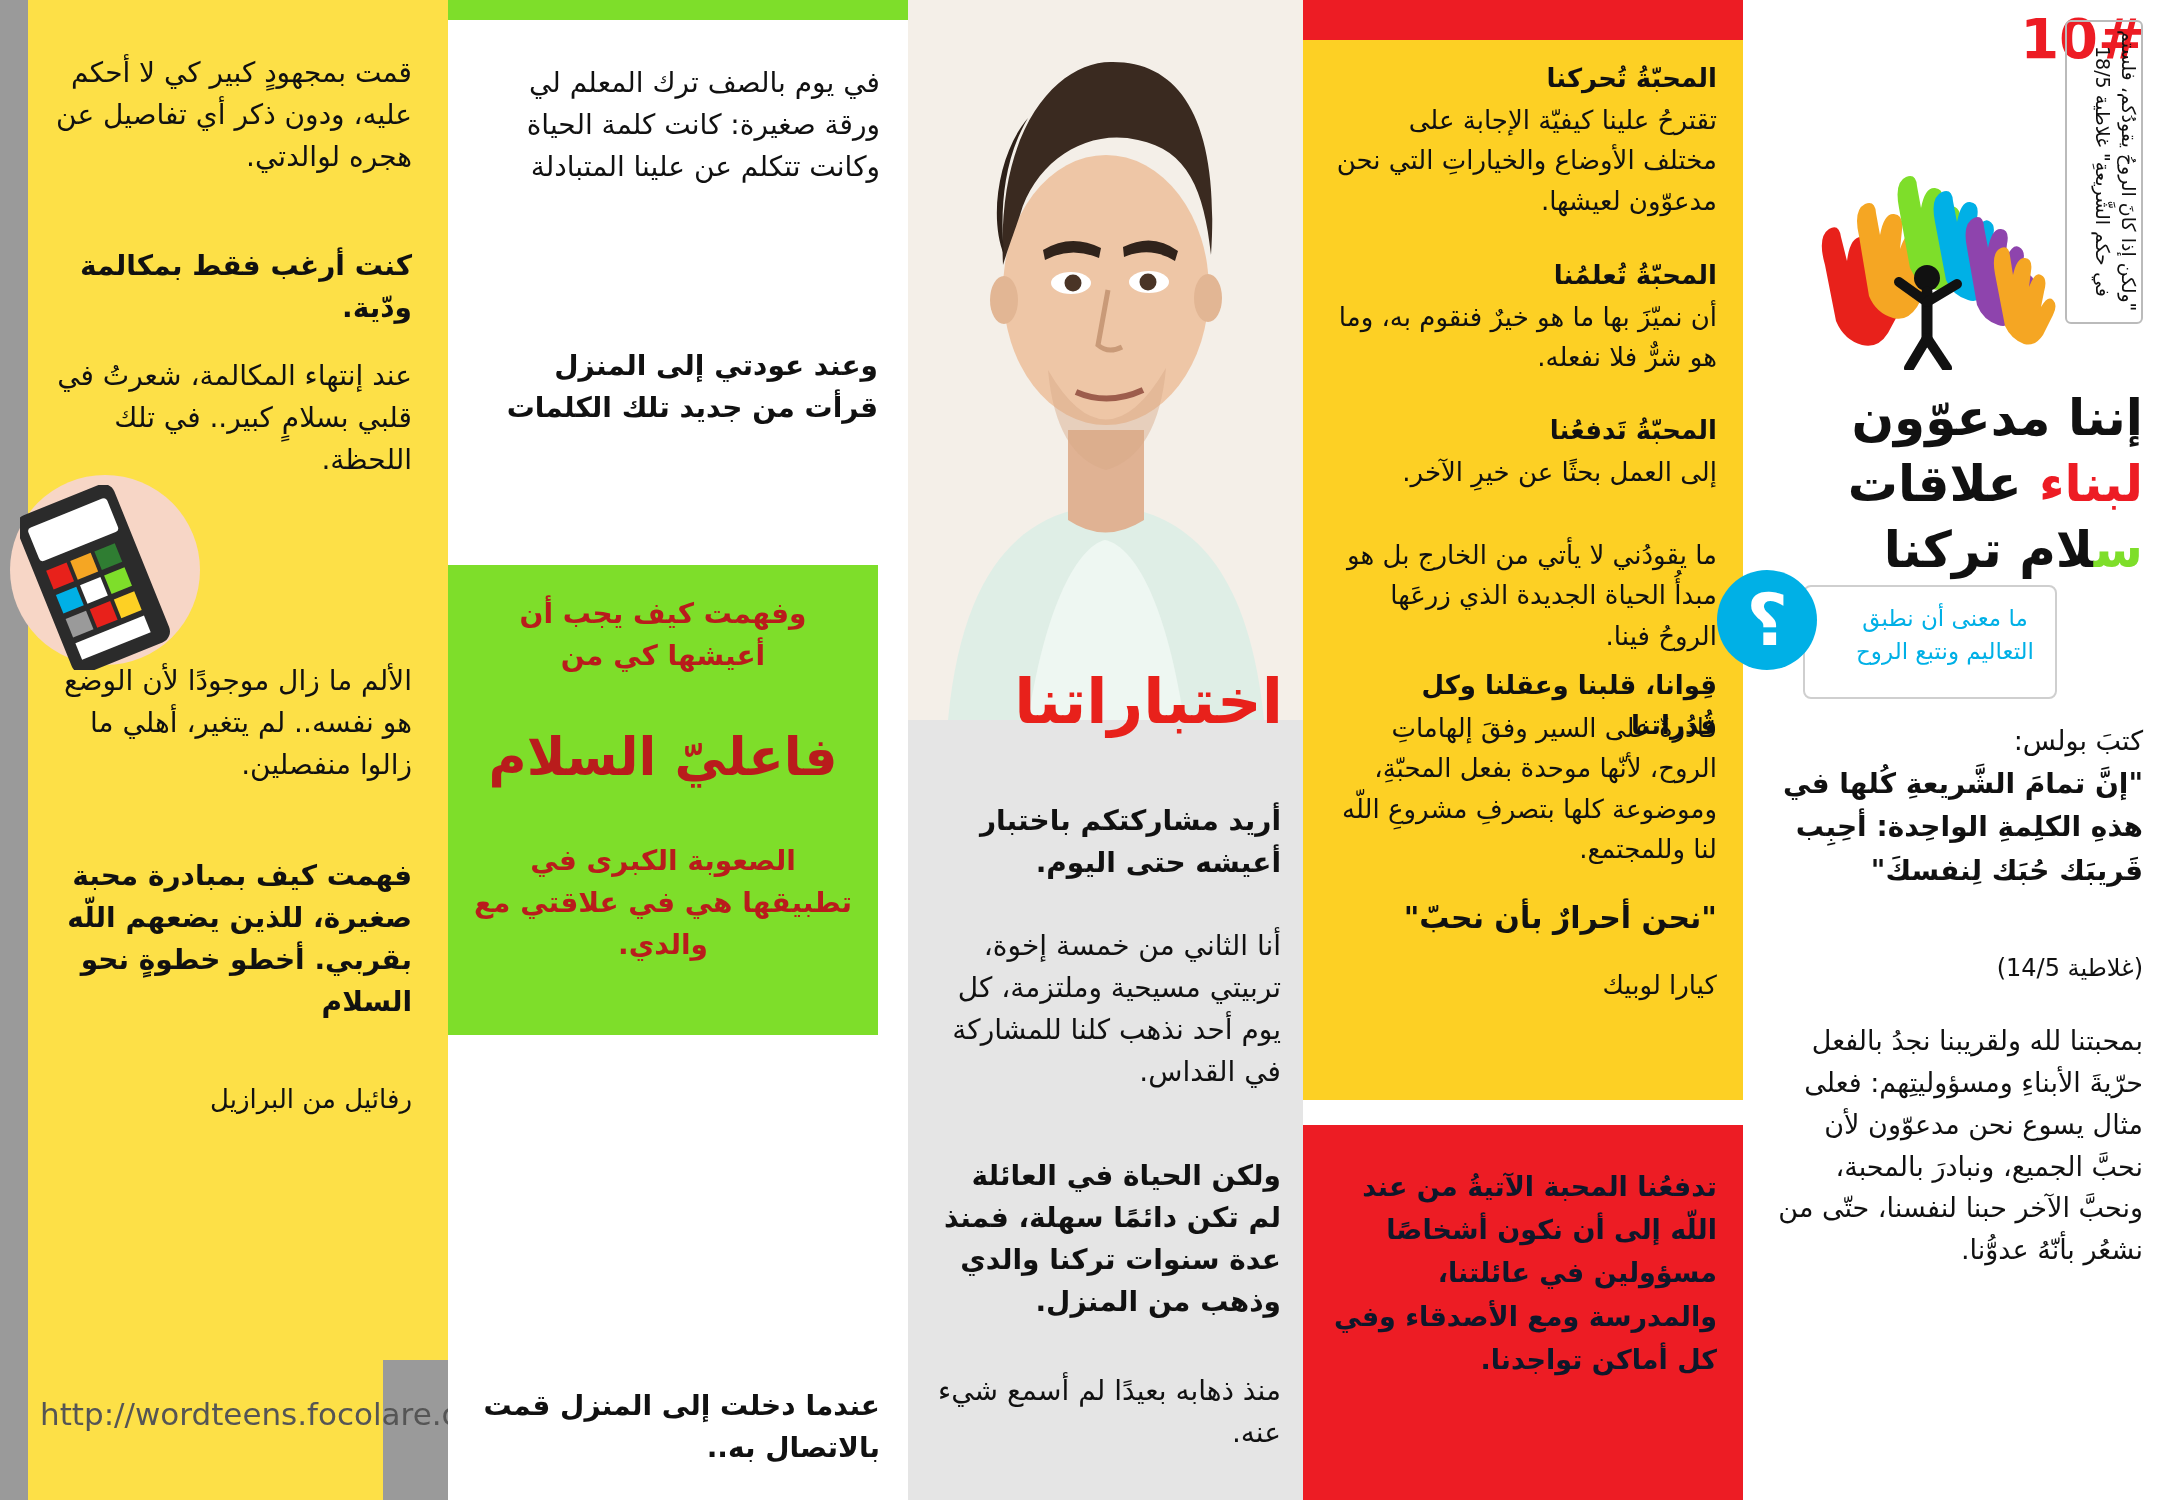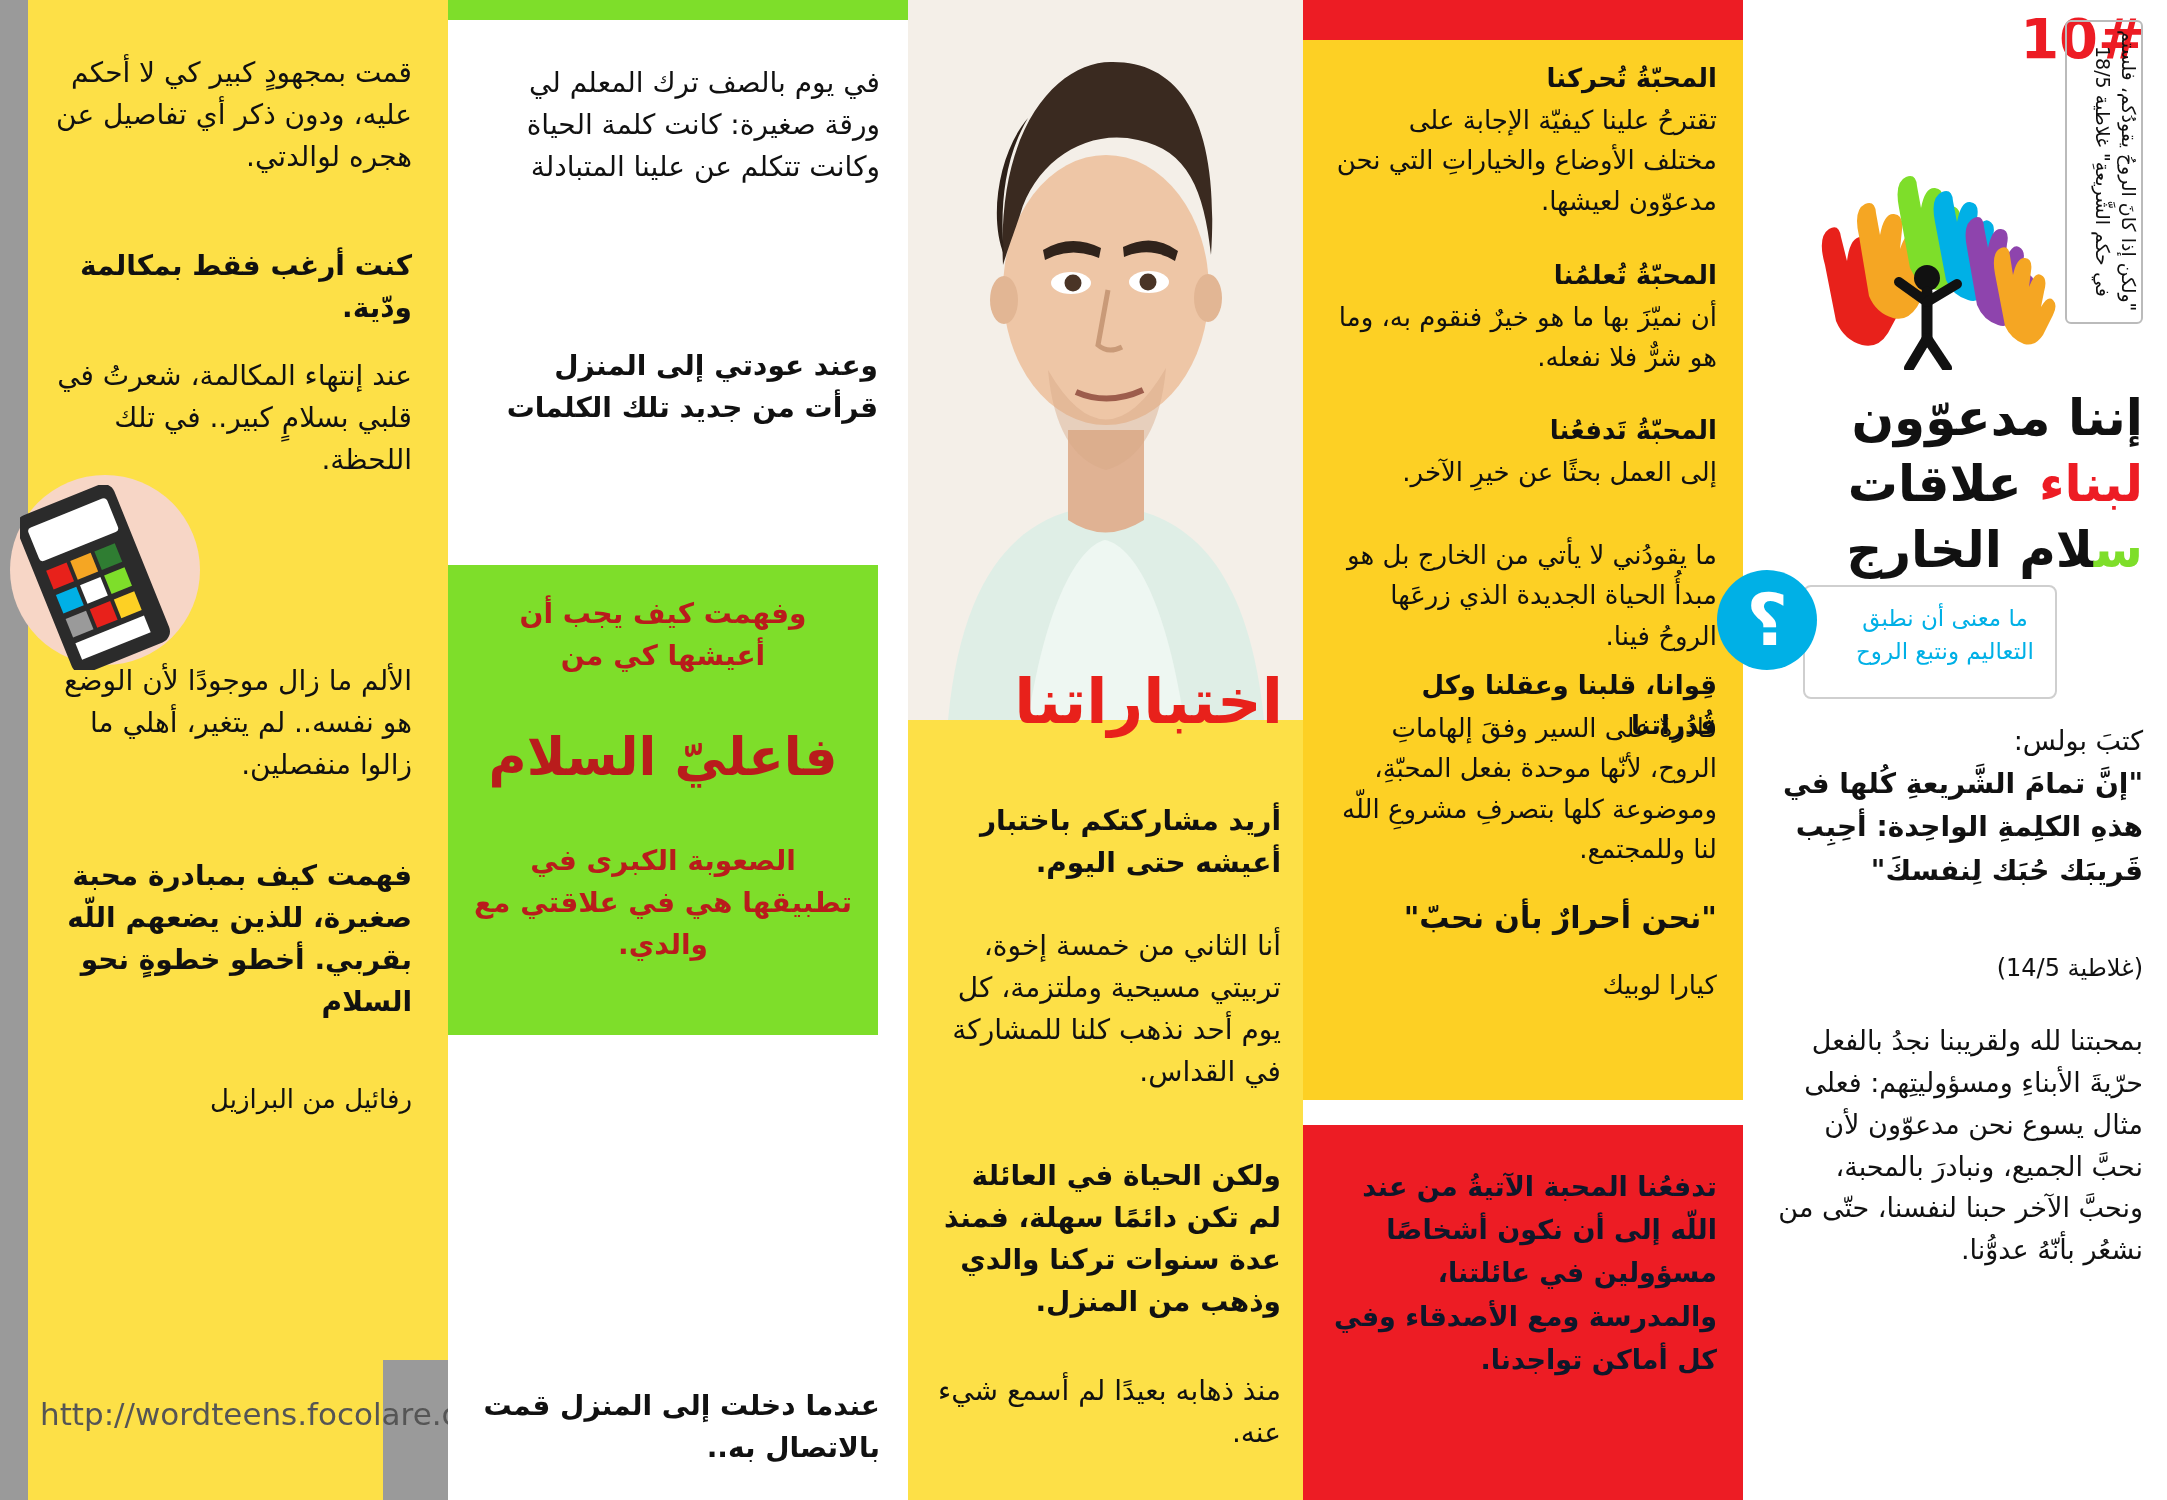--- a/index.html
+++ b/index.html
@@ -36,21 +36,21 @@
 
   
   .col2{position:absolute;left:448px;top:0;width:460px;height:1500px;background:#ffffff;}
   .green-top{position:absolute;left:0;top:0;width:460px;height:20px;background:#7ede2a;}
   .green-box{position:absolute;left:0;top:565px;width:430px;height:470px;background:#7ede2a;}
   .col2 .txt{position:absolute;text-align:right;direction:rtl;color:#111;font-size:28px;line-height:1.5;}
   .green-box .gtxt{position:absolute;right:24px;left:24px;text-align:center;color:#b91c1c;direction:rtl;}
   .big-green{font-size:52px;font-weight:bold;line-height:1.25;}
 
   
-  .col3{position:absolute;left:908px;top:0;width:395px;height:1500px;background:#fde047;}
+  .col3{position:absolute;left:908px;top:0;width:395px;height:1500px;background:#e5e5e5;}
   .photo{
     position:absolute;left:0;top:0;width:395px;height:720px;
     background:#efe7dd;overflow:hidden;
   }
   .col3 .txt{position:absolute;text-align:right;direction:rtl;color:#111;font-size:28px;line-height:1.5;}
   .title-red{
     position:absolute;right:20px;top:665px;width:355px;
     text-align:right;color:#e8211b;font-weight:bold;font-size:62px;direction:rtl;
   }
 
@@ -249,21 +249,21 @@
         </g>
       </svg>
     </div>
 
     <div class="maintitle">
       <div>إننا مدعوّون</div>
       <div>
         <span class="red">لبناء</span><span> علاقات</span>
       </div>
       <div>
-        <span class="green">س</span><span>لام الخارج</span>
+        <span class="green">س</span><span>لام تركنا</span>
       </div>
     </div>
 
     <div class="qbox"></div>
     <div class="qbox-txt">ما معنى أن نطبق التعاليم ونتبع الروح</div>
     <div class="qcircle">؟</div>
 
     <div class="txt" style="top:720px;">كتبَ بولس:</div>
     <div class="txt bold center" style="top:762px;font-size:28px;">"إنَّ تمامَ الشَّريعةِ كُلها في هذهِ الكلِمةِ الواحِدة: أحِبِب قَريبَك حُبَك لِنفسكَ"</div>
     <div class="txt center" style="top:950px;font-size:24px;">(غلاطية 14/5)</div>

